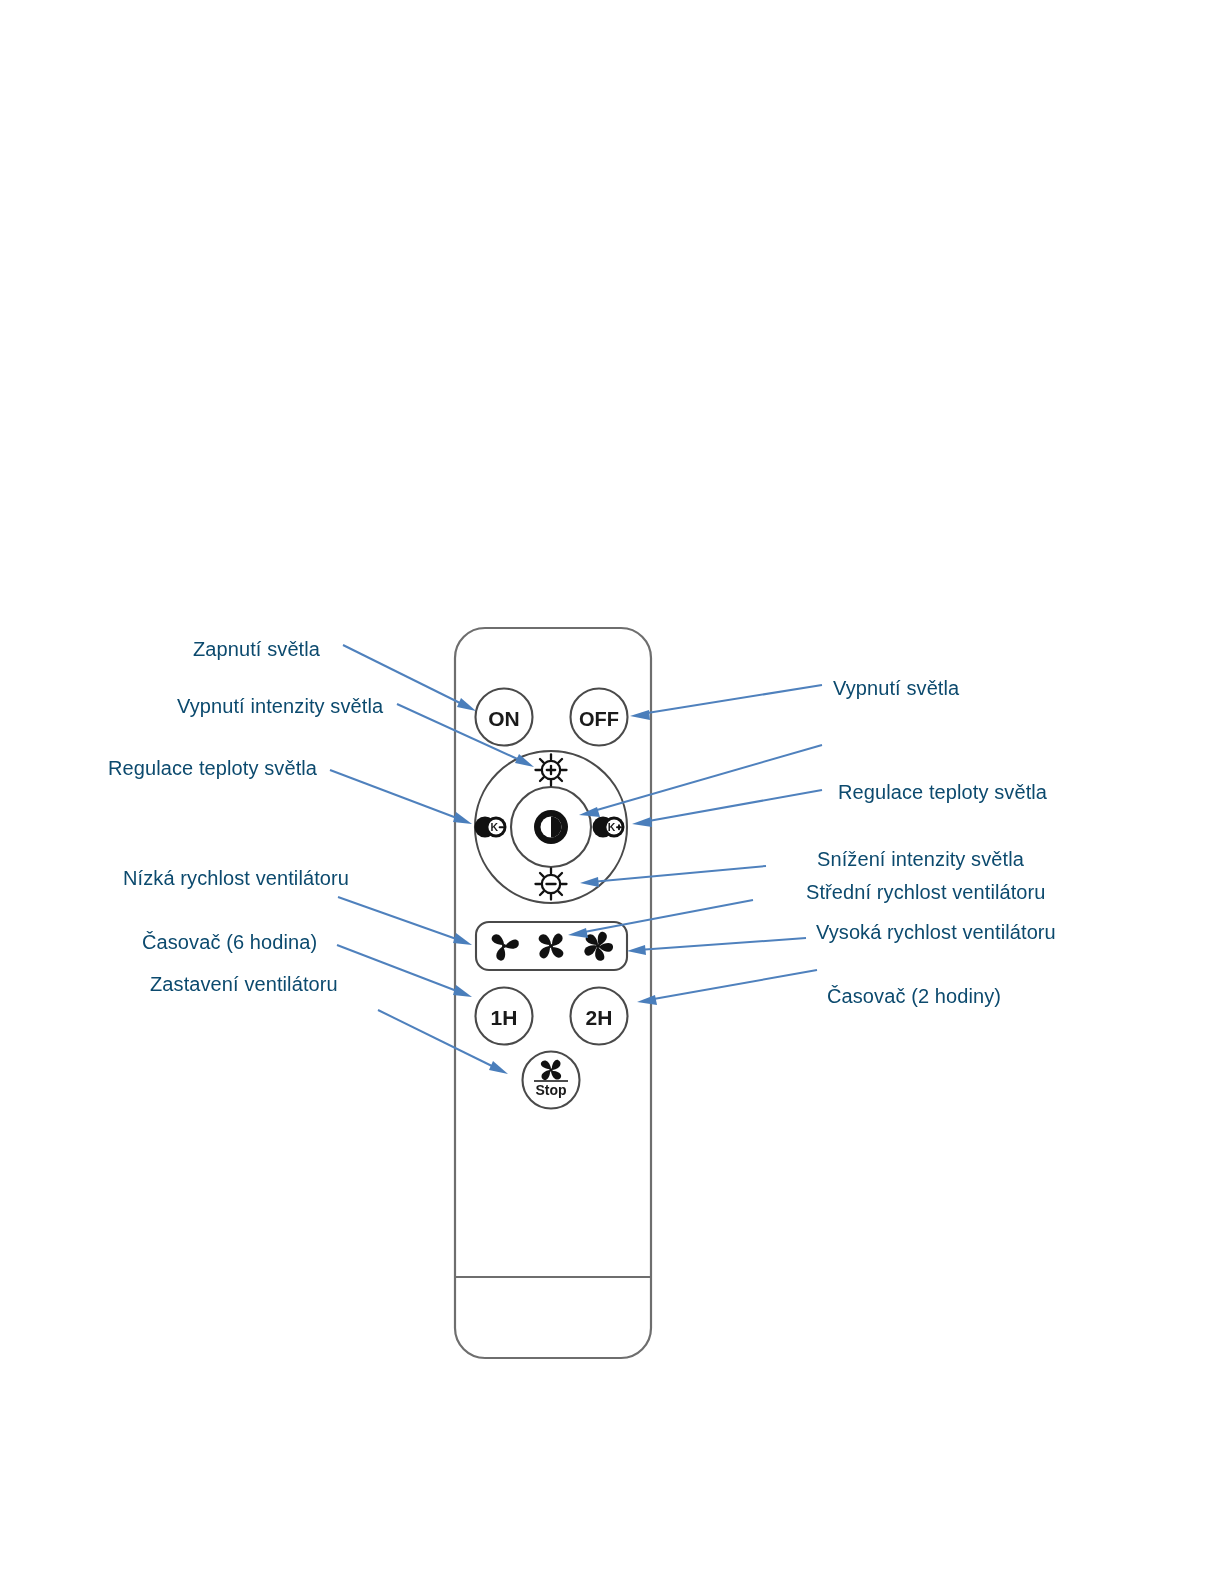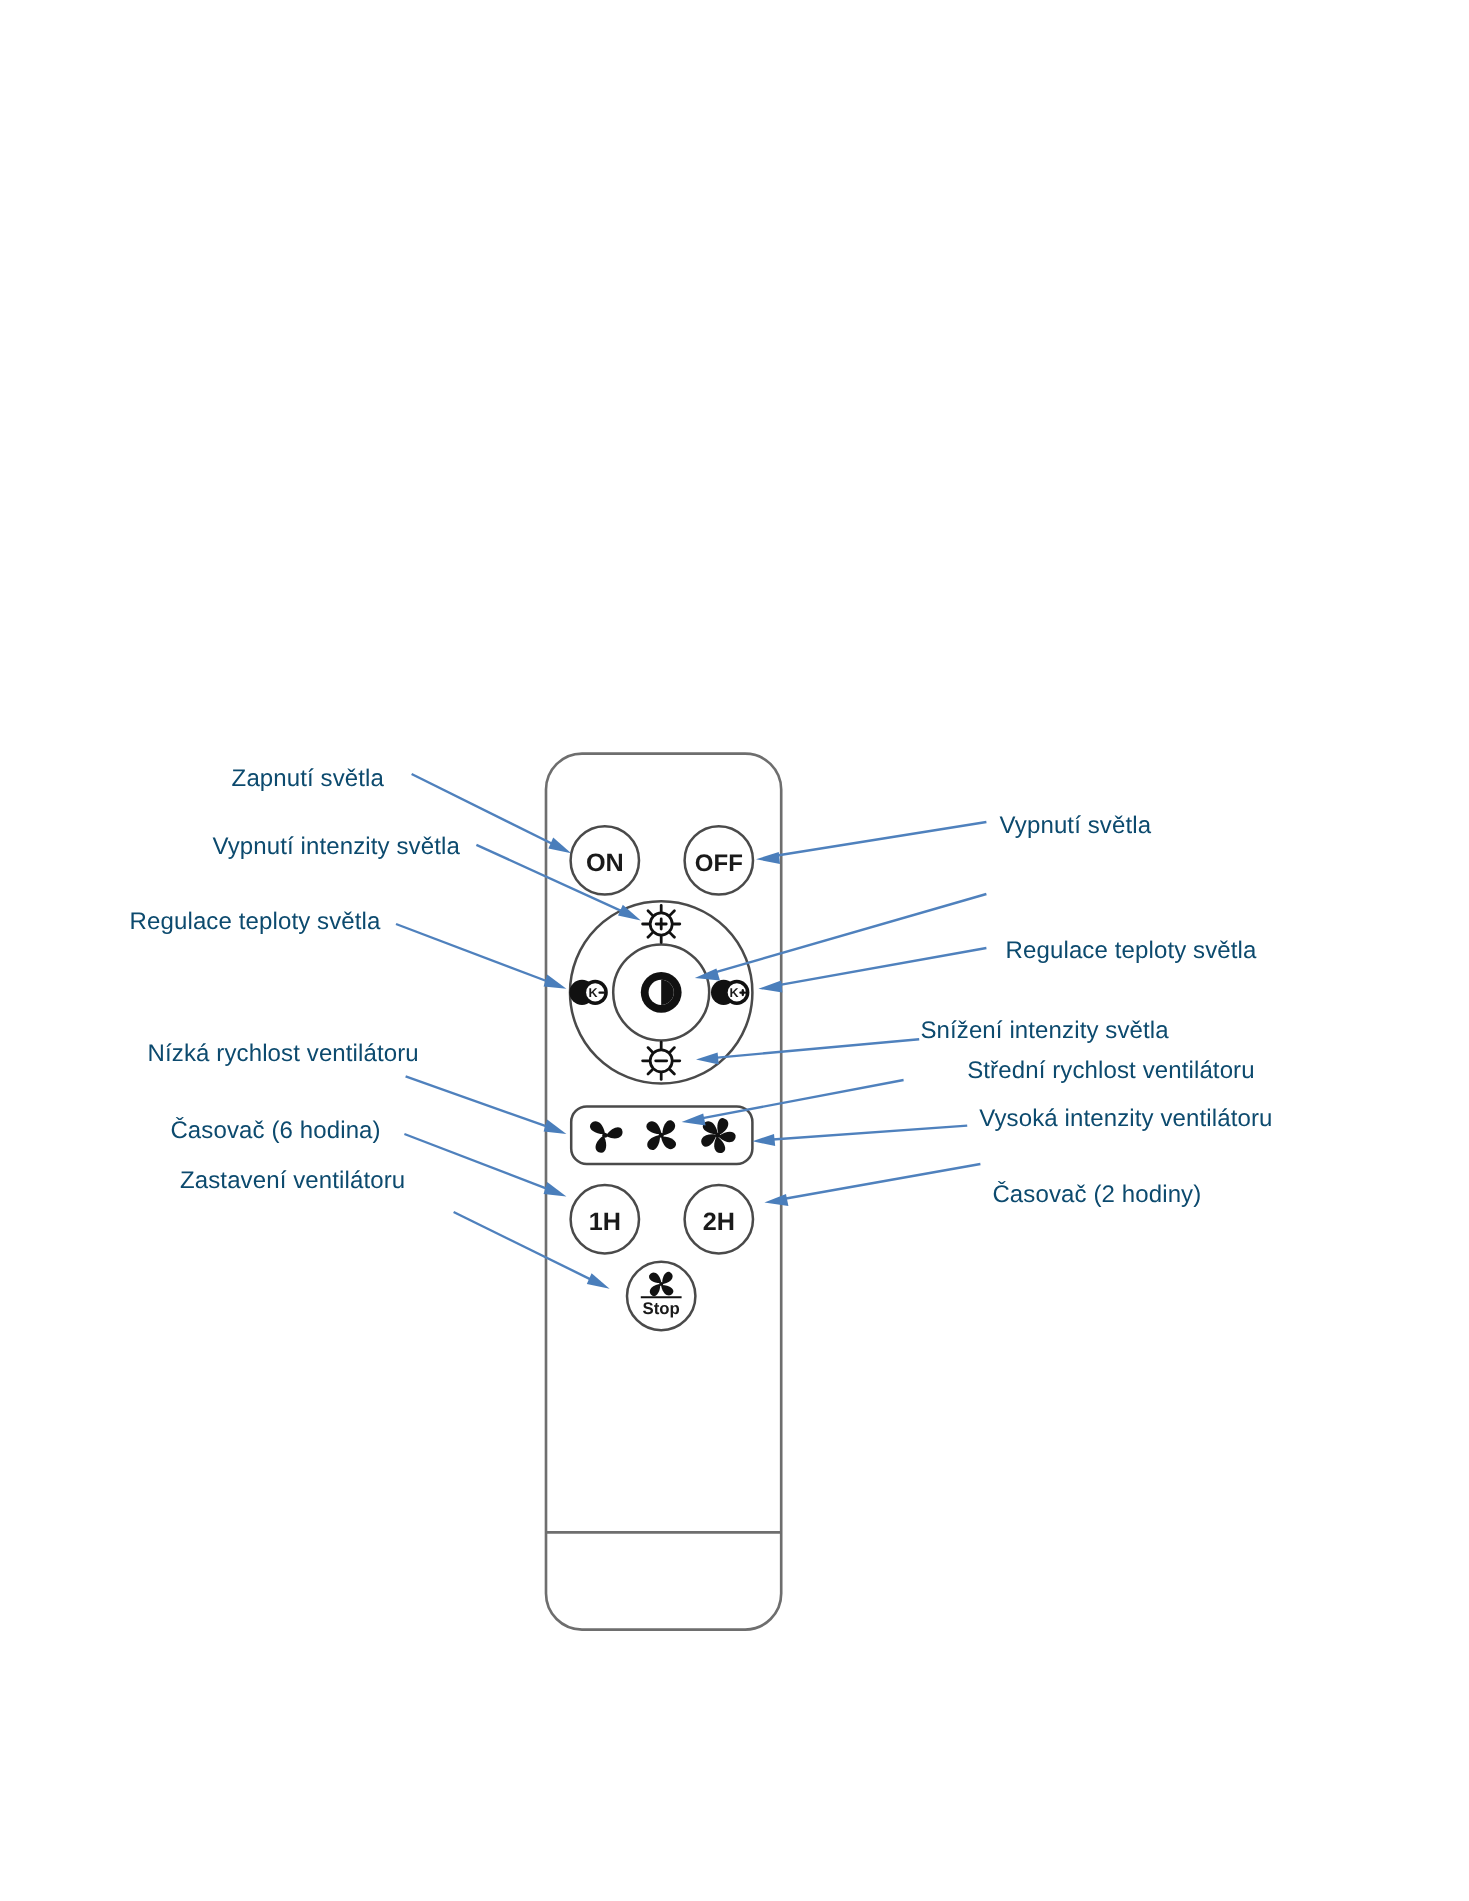--- a/index.html
+++ b/index.html
@@ -82,25 +82,25 @@
 
   <div class="label left" style="left:142px; top:928px;">Časovač (6 hodina)</div>
 
   <div class="label left" style="left:150px; top:970px;">Zastavení ventilátoru</div>
 
   <div class="label right" style="left:833px; top:674px;">Vypnutí světla</div>
 
 
   <div class="label right" style="left:838px; top:778px;">Regulace teploty světla</div>
 
-  <div class="label right" style="left:767px; top:845px;">Snížení intenzity světla</div>
+  <div class="label right" style="left:817px; top:845px;">Snížení intenzity světla</div>
 
   <div class="label right" style="left:765px; top:878px;margin-left:41px;">Střední rychlost ventilátoru</div>
 
-  <div class="label right" style="left:816px; top:918px;">Vysoká intenzity ventilátoru</div>
+  <div class="label right" style="left:816px; top:918px;">Vysoká rychlost ventilátoru</div>
 
   <div class="label right" style="left:827px; top:982px;">Časovač (2 hodiny)</div>
 
   <svg id="art" viewBox="0 0 1224 1584">
 
     <defs>
 
       <g id="sunrays">
         <line x1="0" y1="-15.5" x2="0" y2="-10.5"></line>
         <line x1="0" y1="10.5" x2="0" y2="15.5"></line>

